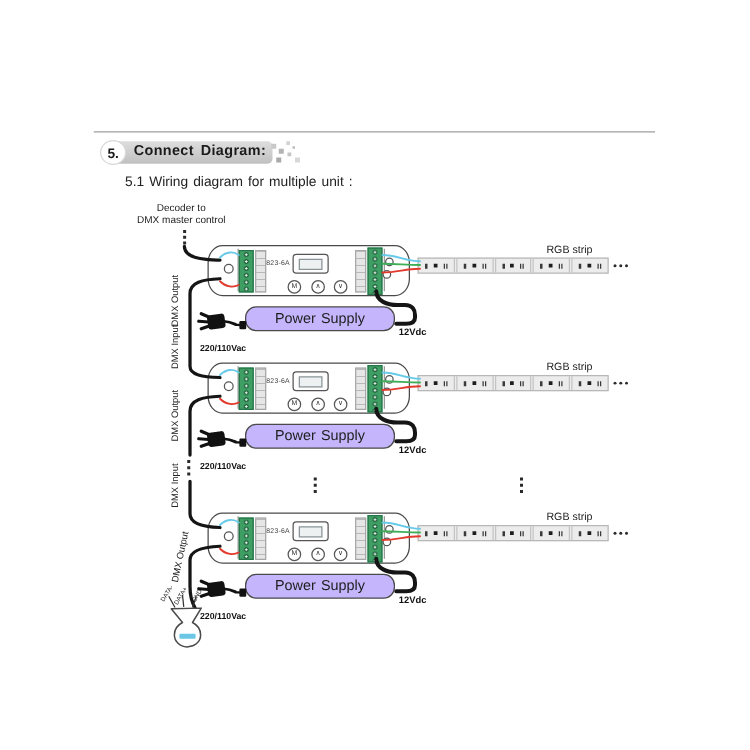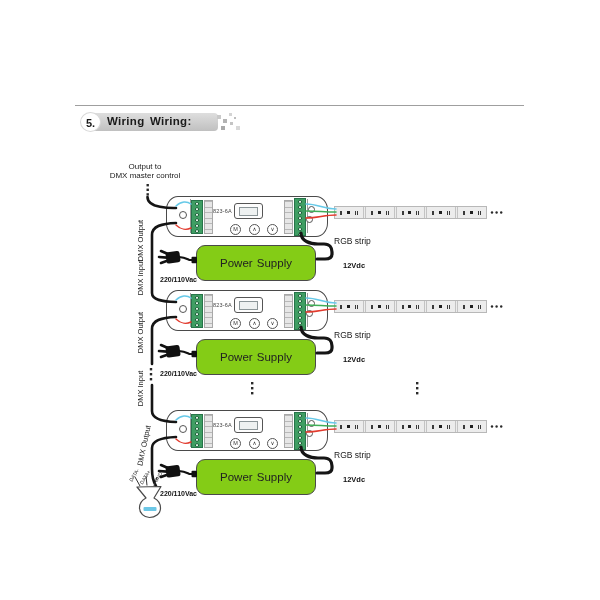--- a/index.html
+++ b/index.html
@@ -24,21 +24,21 @@
   
   .master{left:101px;top:163px;width:88px;text-align:center;font-size:8px;line-height:8.6px;color:#222;}
 
   
   .dmxlab{width:48px;text-align:center;font-size:7.5px;color:#222;transform:rotate(-90deg);}
   .datalab{width:26px;text-align:center;font-size:5px;color:#222;transform:rotate(-58deg);}
 
   
   .unit{position:absolute;left:0;width:600px;height:95px;}
   .unit .abs{position:absolute;}
-  .striplab{left:334px;top:-2px;width:140px;text-align:left;font-size:8.5px;color:#222;margin-top:42px;}
+  .striplab{left:334px;top:-2px;width:140px;text-align:right;font-size:8.5px;color:#222;}
   .strip{left:334px;top:10px;width:153px;height:13px;background:#ececec;border:1px solid #b8b8b8;
          box-sizing:border-box;display:flex;}
   .seg{flex:1;border-right:3px double #c3c3c3;display:flex;align-items:center;justify-content:space-evenly;}
   .seg:last-child{border-right:none;}
   .mka{width:2px;height:4px;background:#3a3a3a;}
   .mkb{width:3px;height:3px;background:#1e1e1e;}
   .mkc{width:1px;height:4px;border-left:1px solid #3a3a3a;border-right:1px solid #3a3a3a;}
   .decoder{left:166px;top:0;width:162px;height:41px;border:1.5px solid #4a4a4a;border-radius:12px/14px;
            background:#fff;box-sizing:border-box;}
   .capline{position:absolute;top:2px;height:34px;width:0;border-left:1px solid #9a9a9a;}
@@ -55,50 +55,51 @@
   .grayblk{position:absolute;top:3px;width:9px;height:34px;background:#dcdcdc;border:1px solid #a8a8a8;box-sizing:border-box;
         background-image:repeating-linear-gradient(to bottom,#b8b8b8 0 1px,#e6e6e6 1px 5.6px);}
   .g-l{left:37px;} .g-r{left:117px;}
   .model{position:absolute;left:46px;top:11px;font-size:5.5px;color:#444;letter-spacing:0.2px;}
   .lcd{position:absolute;left:67px;top:6px;width:29px;height:16px;border:1.3px solid #555;border-radius:3px;
        box-sizing:border-box;background:#fdfdfd;}
   .lcd-in{position:absolute;left:4px;right:4px;top:2.5px;bottom:2.5px;border:1px solid #8b9598;background:#eef1f1;}
   .btn{position:absolute;top:27px;width:11px;height:11px;border:1px solid #555;border-radius:50%;box-sizing:border-box;
        text-align:center;font-size:5.5px;line-height:9px;color:#333;background:#fff;}
   .b1{left:63px;} .b2{left:82px;} .b3{left:100px;}
-  .psu{left:196px;top:49px;width:120px;height:36px;border:1.6px solid #4a4a4a;border-radius:9px;box-sizing:border-box;
-       display:flex;align-items:center;justify-content:center;font-size:11.5px;color:#222;word-spacing:1px;background:#84cc16;}
+  .psu{left:196px;top:49px;width:120px;height:20px;border:1.6px solid #4a4a4a;border-radius:9px;box-sizing:border-box;
+       display:flex;align-items:center;justify-content:center;font-size:11.5px;color:#222;word-spacing:1px;background:#c4b5fd;}
   .vac{left:160px;top:80px;font-size:7px;font-weight:bold;color:#111;}
-  .vdc{left:319px;top:65px;font-size:7.5px;font-weight:bold;color:#111;margin-left:24px;}
+  .vdc{left:319px;top:65px;font-size:7.5px;font-weight:bold;color:#111;}
 
   svg.wires{position:absolute;left:0;top:0;pointer-events:none;}
 </style>
 </head>
 <body>
 
 <div class="page">
 
   <div class="abs hrule"></div>
 
   <div class="abs secbar">
     <div class="secnum">5.</div>
-    <div class="sectitle">Wiring Wiring:</div>
+    <div class="sectitle">Connect Diagram:</div>
   </div>
   <div>
     <div class="abs px" style="left:217px;top:115px;width:4px;height:4px;background:#c9c9c9;"></div>
     <div class="abs px" style="left:223px;top:119px;width:4px;height:4px;background:#b3b3b3;"></div>
     <div class="abs px" style="left:229px;top:113px;width:3px;height:3px;background:#d4d4d4;"></div>
     <div class="abs px" style="left:221px;top:126px;width:4px;height:4px;background:#a9a9a9;"></div>
     <div class="abs px" style="left:230px;top:122px;width:3px;height:3px;background:#c4c4c4;"></div>
     <div class="abs px" style="left:236px;top:126px;width:4px;height:4px;background:#d8d8d8;"></div>
     <div class="abs px" style="left:234px;top:117px;width:2px;height:2px;background:#bdbdbd;"></div>
   </div>
+  <div class="abs subtitle">5.1 Wiring diagram for multiple unit :</div>
 
   <div class="abs master">
-    <div>Output to</div>
+    <div>Decoder to</div>
     <div>DMX master control</div>
   </div>
 
   <div class="abs dmxlab" style="left:116px;top:236px;">DMX Output</div>
   <div class="abs dmxlab" style="left:116px;top:273px;">DMX Input</div>
   <div class="abs dmxlab" style="left:116px;top:328px;">DMX Output</div>
   <div class="abs dmxlab" style="left:116px;top:384px;">DMX Input</div>
   <div class="abs dmxlab" style="left:120px;top:441px;transform:rotate(-78deg);">DMX Output</div>
 
   <div class="abs datalab" style="left:121px;top:472px;">DATA-</div>

